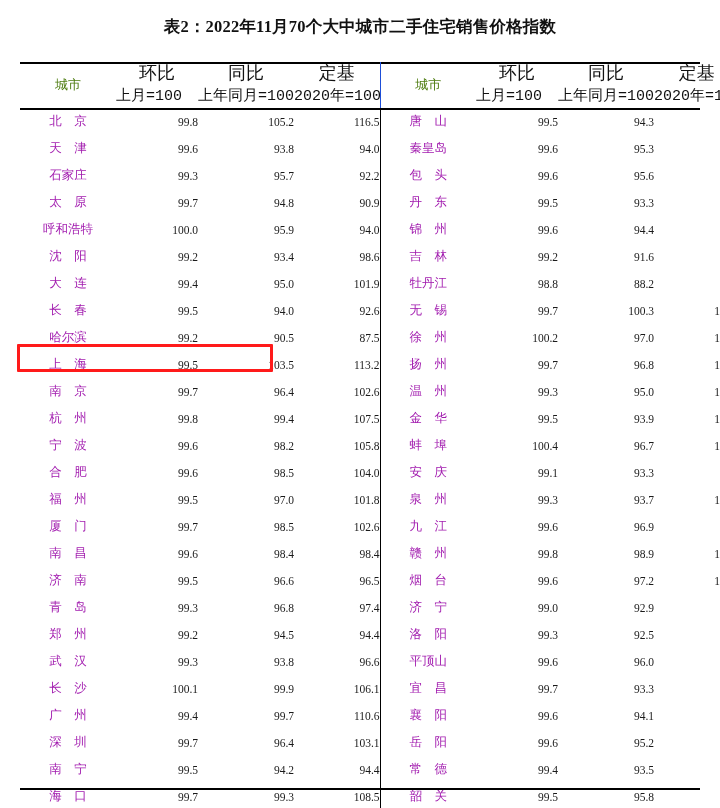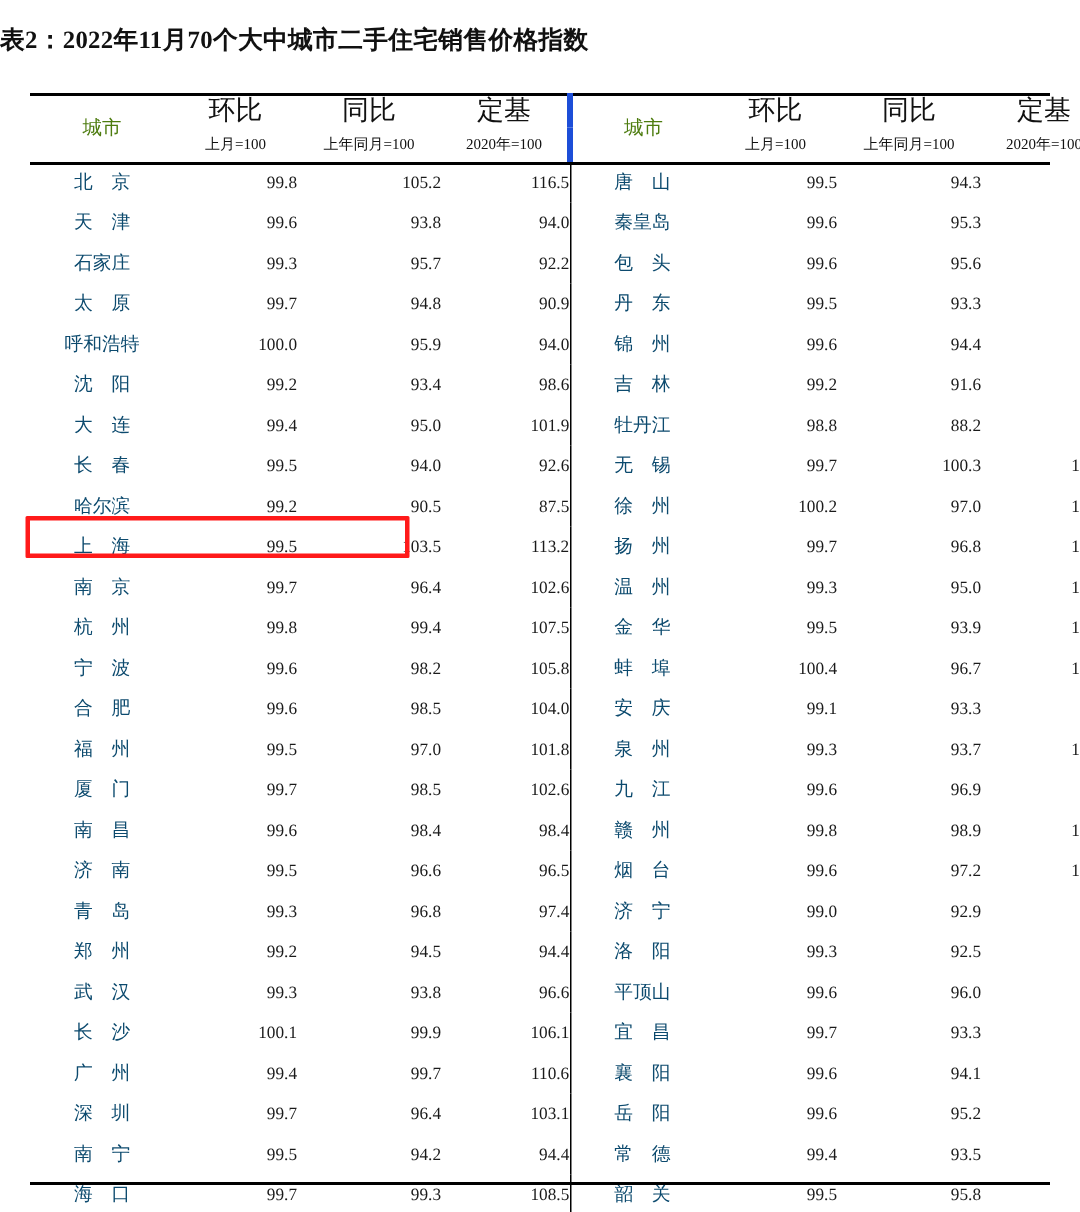--- a/index.html
+++ b/index.html
@@ -22,20 +22,21 @@
     height: 808px;
     box-sizing: border-box;
   }
 
   
   .doc-title {
     position: absolute;
     left: 0;
     top: 16px;
     width: 720px;
+    text-align: center;
     font-size: 16.5px;
     font-weight: bold;
     letter-spacing: 0.2px;
     color: #111111;
     font-family: "Liberation Serif", "DejaVu Serif", serif;
     white-space: nowrap;
   }
 
   
   .table-wrap {
@@ -70,29 +71,30 @@
   .hdr-grp {
     text-align: center;
     font-size: 18px;
     color: #111;
     border-bottom: 1px solid #000;
     border-right: 1px solid #000;
     height: 23px;
     line-height: 23px;
   }
   .hdr-sub {
-    text-align: center;
-    font-size: 10px;
+    text-align: left;
+    font-size: 15px;
     color: #111;
     border-right: 1px solid #000;
     height: 23px;
     line-height: 23px;
     white-space: nowrap;
-  }
-  .hdr-grp.last, .hdr-sub.last { border-right: 4px solid #1d4ed8; }
+    font-family: Liberation Mono, monospace;
+  }
+  .hdr-grp.last, .hdr-sub.last { border-right: 1px solid #1d4ed8; }
 
   
   .rule-top {
     position: absolute;
     left: 20px;
     top: 62px;
     width: 680px;
     height: 2px;
     background: #000;
   }
@@ -110,21 +112,21 @@
     top: 788px;
     width: 680px;
     height: 2px;
     background: #000;
   }
 
   
   td.city {
     text-align: center;
     font-size: 12.5px;
-    color: #0c4a6e;
+    color: #a21caf;
     border-right: 1px solid #000;
     height: 27px;
     letter-spacing: 0;
     white-space: nowrap;
   }
   td.num {
     text-align: right;
     padding-right: 9px;
     font-size: 11.5px;
     color: #1a1a1a;

